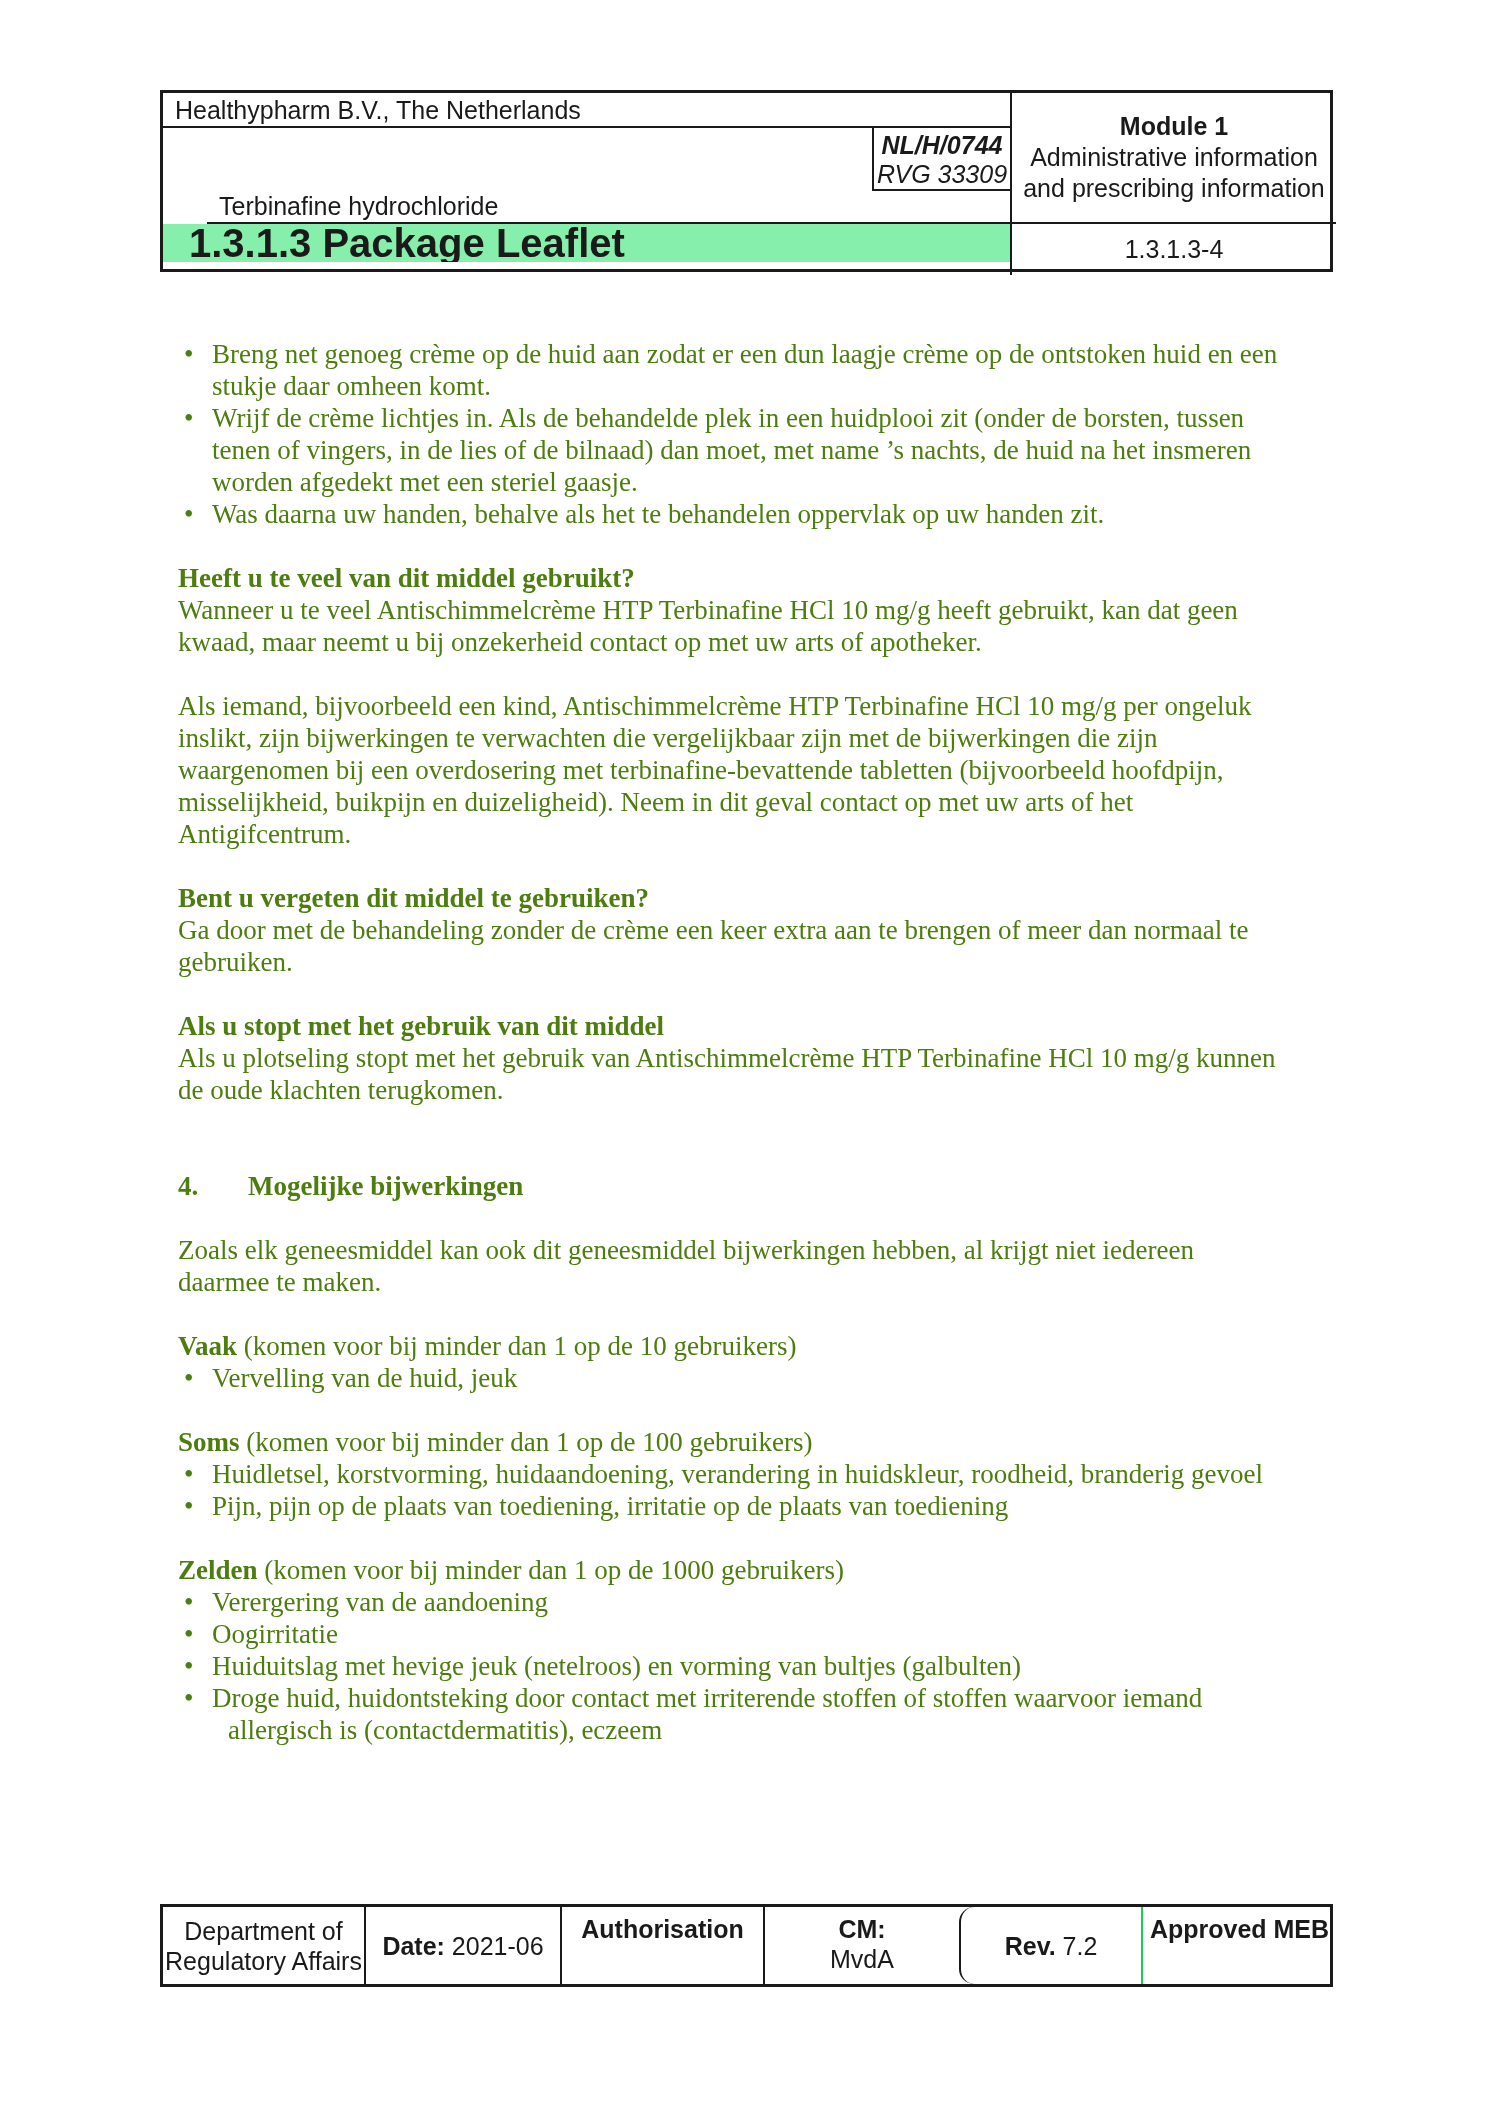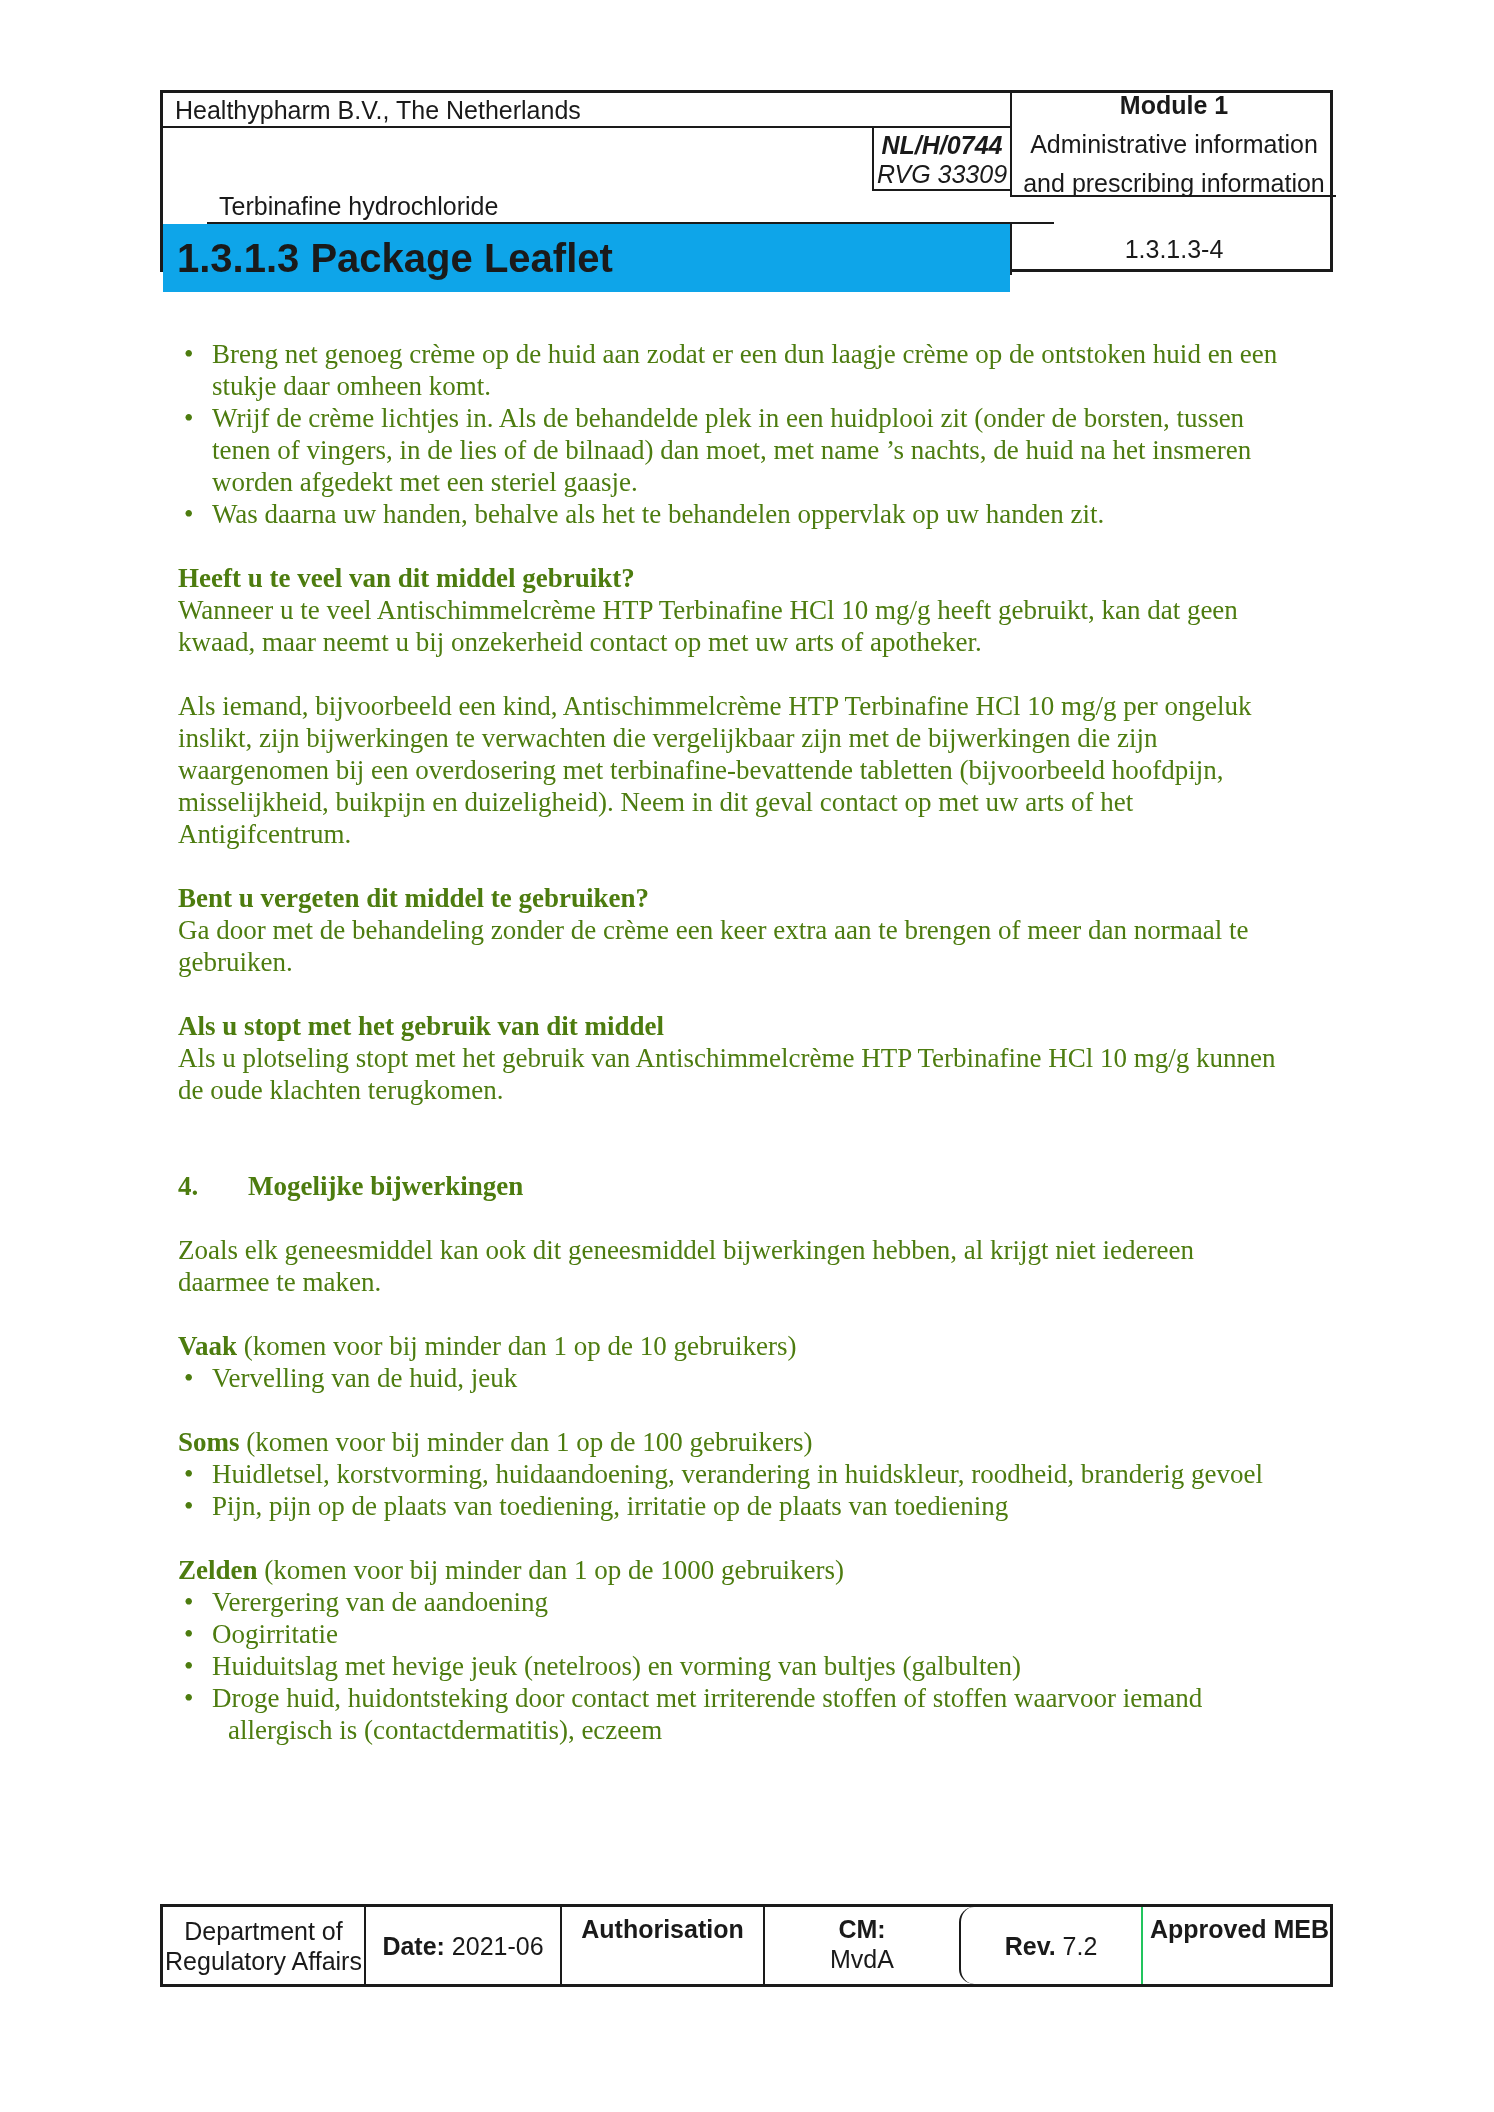--- a/index.html
+++ b/index.html
@@ -22,27 +22,27 @@
     padding:2px 0 0 12px;display:flex;align-items:center;}
   .c-product{left:0;top:35px;width:709px;height:63px;border-bottom:2px solid #1a1a1a;
     padding:6px 0 0 12px;font-weight:bold;font-style:italic;}
   .c-product .form{font-weight:normal;}
   .c-codes{left:709px;top:35px;width:138px;height:63px;
     border-left:2px solid #1a1a1a;border-bottom:2px solid #1a1a1a;
     padding-top:3px;text-align:center;font-style:italic;}
   .c-codes .code1{font-weight:bold;}
   .c-substance{left:0;top:98px;width:847px;height:33px;border-bottom:2px solid #1a1a1a;
     padding-left:12px;display:flex;align-items:center;margin-left:44px;}
-  .c-doctitle{left:0;top:131px;width:847px;height:68px;background:#0ea5e9;
-    padding-left:14px;display:flex;align-items:center;
+  .c-doctitle{left:0;top:131px;width:847px;height:38px;background:#86efac;
+    padding-left:26px;display:flex;align-items:center;
     font-weight:bold;font-size:40px;}
-  .c-module{left:847px;top:0;width:326px;height:104px;
+  .c-module{left:847px;top:0;width:326px;height:131px;
     border-left:2px solid #1a1a1a;border-bottom:2px solid #1a1a1a;
     display:flex;flex-direction:column;justify-content:center;align-items:center;
-    text-align:center;line-height:31px;gap:8px;}
+    text-align:center;line-height:31px;}
   .c-module .mt{font-weight:bold;}
   .c-pageref{left:847px;top:131px;width:326px;height:51px;
     border-left:2px solid #1a1a1a;
     display:flex;align-items:center;justify-content:center;}
   
   .doc-body{
     position:absolute;left:178px;top:338px;width:1140px;
     font-family:"Liberation Serif","DejaVu Serif",serif;
     font-size:27px;color:#4d7c0f;
   }

